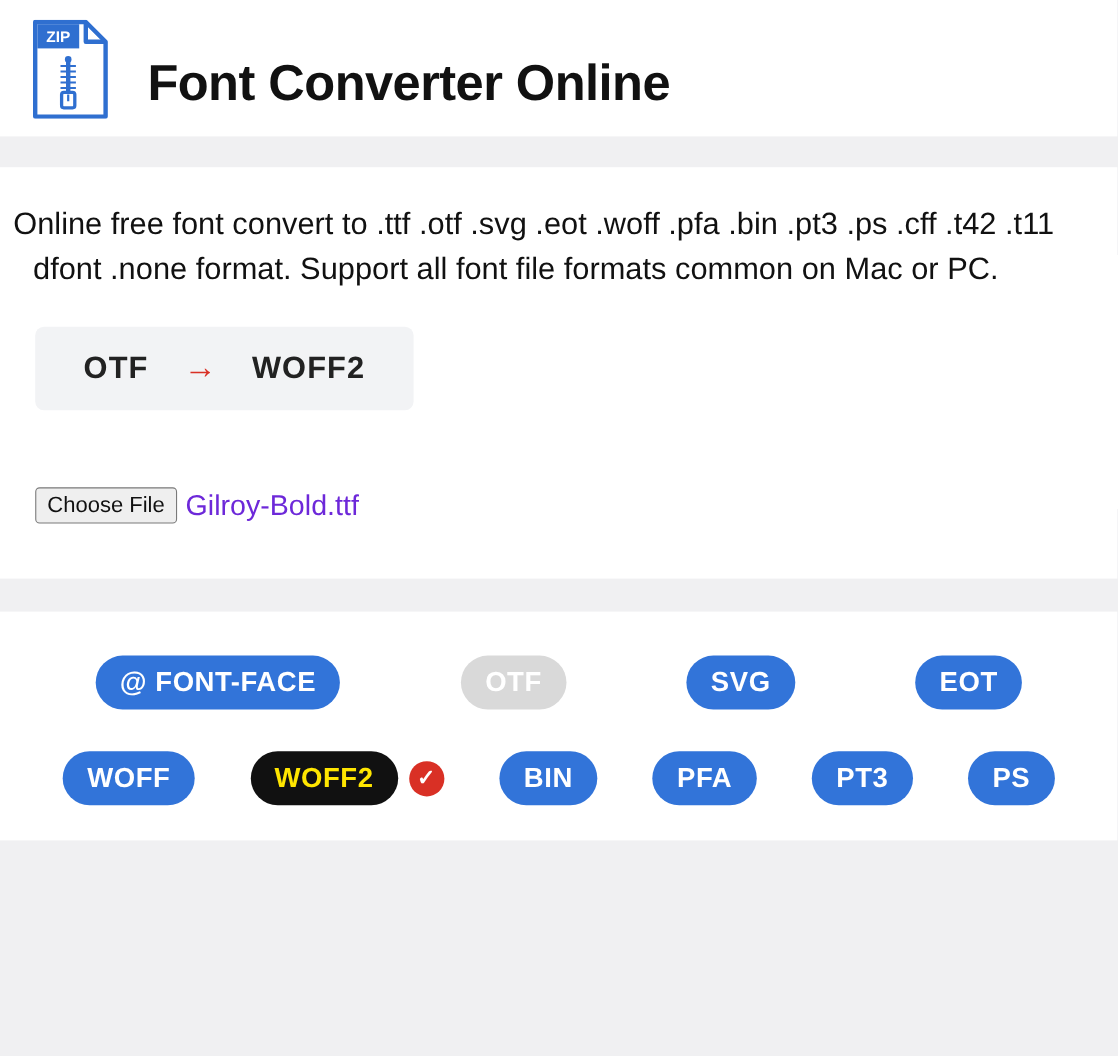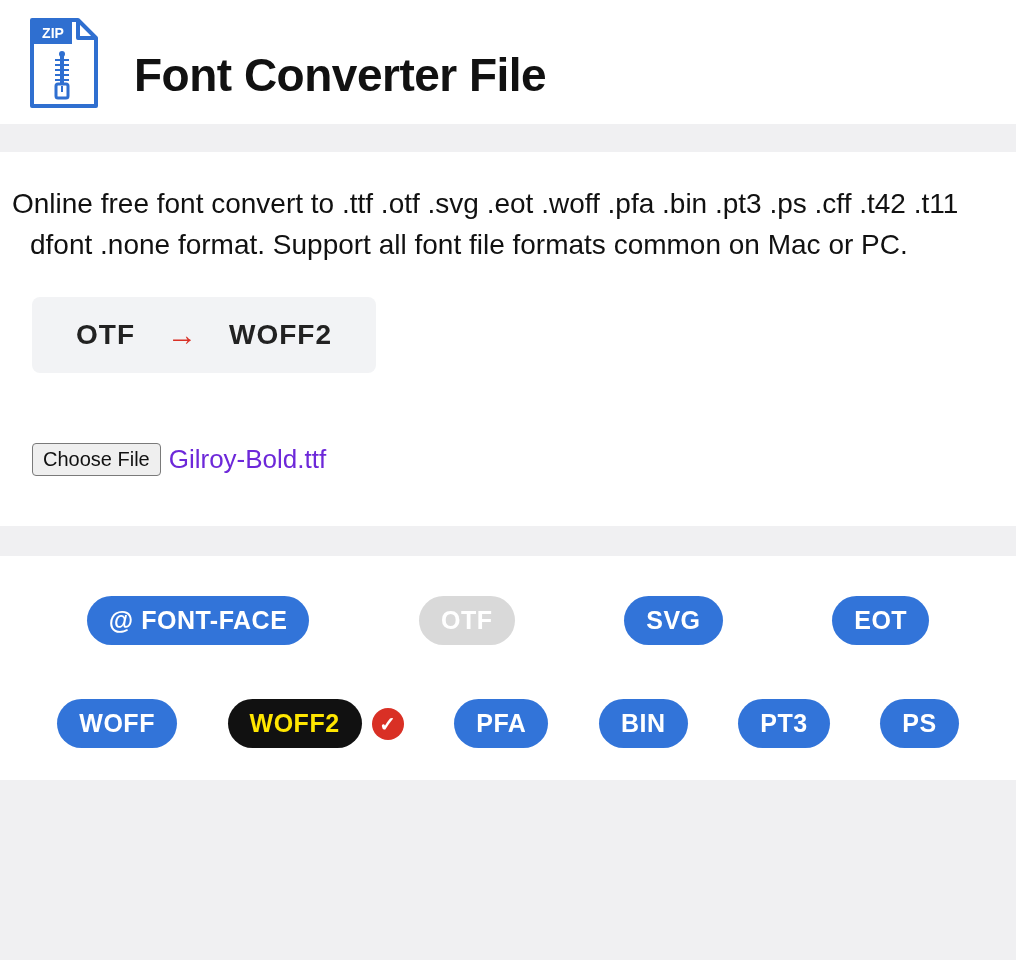--- a/index.html
+++ b/index.html
@@ -93,21 +93,21 @@
       color: #6d28d9;
     }
     
     .formats-gap { height: 30px; }
     .formats-panel {
       padding: 40px 0 32px 0;
     }
     .formats-rows {
       display: flex;
       flex-direction: column;
-      gap: 54px;
+      gap: 38px;
     }
     .format-row {
       display: flex;
       align-items: center;
       justify-content: space-around;
       padding: 0 32px;
     }
     .pill {
       display: inline-flex;
       align-items: center;
@@ -164,21 +164,21 @@
       <rect x="32" y="38" width="4" height="30" fill="#2f6fd0"></rect>
       <line x1="27" y1="42" x2="41" y2="42" stroke="#2f6fd0" stroke-width="2"></line>
       <line x1="27" y1="47" x2="41" y2="47" stroke="#2f6fd0" stroke-width="2"></line>
       <line x1="27" y1="52" x2="41" y2="52" stroke="#2f6fd0" stroke-width="2"></line>
       <line x1="27" y1="57" x2="41" y2="57" stroke="#2f6fd0" stroke-width="2"></line>
       <line x1="27" y1="62" x2="41" y2="62" stroke="#2f6fd0" stroke-width="2"></line>
       <rect x="28" y="66" width="12" height="14" rx="2" fill="#fff" stroke="#2f6fd0" stroke-width="3"></rect>
       <line x1="34" y1="68" x2="34" y2="74" stroke="#2f6fd0" stroke-width="2"></line>
     </svg>
   </div>
-  <h1 class="page-title">Font Converter File</h1>
+  <h1 class="page-title">Font Converter Online</h1>
 </div>
 
 <div class="desc-gap"></div>
 
 <div class="panel desc-panel">
   <p class="desc-text">
     <span class="desc-inner">Online free font convert to .ttf .otf .svg .eot .woff .pfa .bin .pt3 .ps .cff .t42 .t11 dfont .none format. Support all font file formats common on Mac or PC.</span>
   </p>
 
   <div class="conversion-badge">
@@ -204,22 +204,22 @@
       <span class="pill">SVG</span>
       <span class="pill">EOT</span>
     </div>
 
     <div class="format-row">
       <span class="pill">WOFF</span>
       <span class="pill-wrap">
         <span class="pill active">WOFF2</span>
         <span class="check-badge">✓</span>
       </span>
+      <span class="pill">BIN</span>
       <span class="pill">PFA</span>
-      <span class="pill">BIN</span>
       <span class="pill">PT3</span>
       <span class="pill">PS</span>
     </div>
 
 
   </div>
 </div>
 
 <div class="bottom-gap"></div>
 

